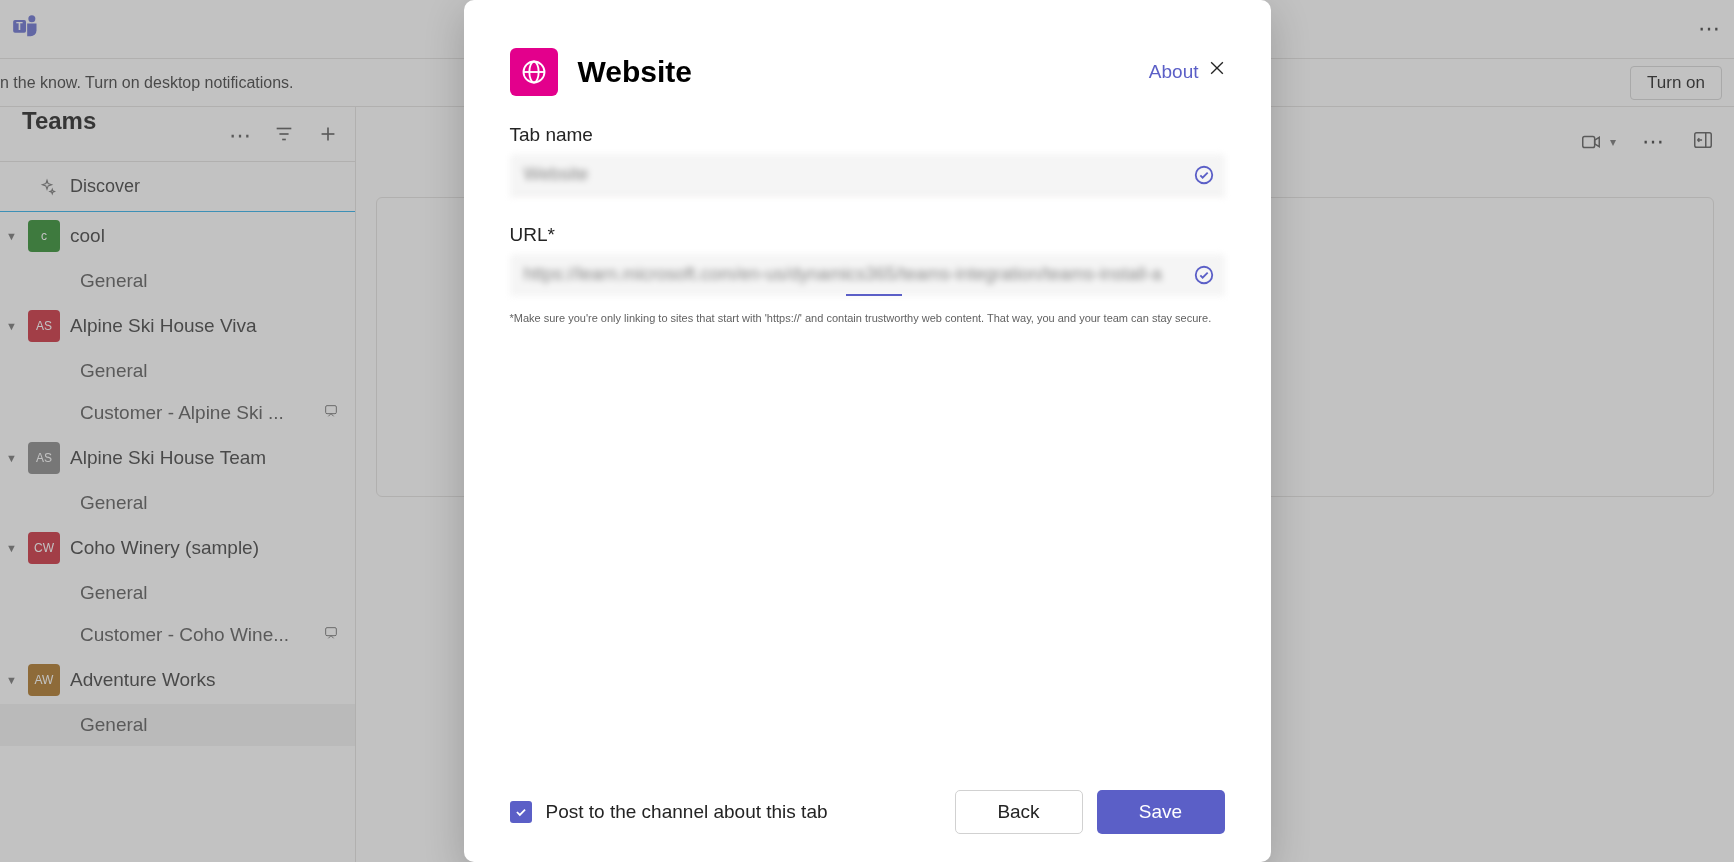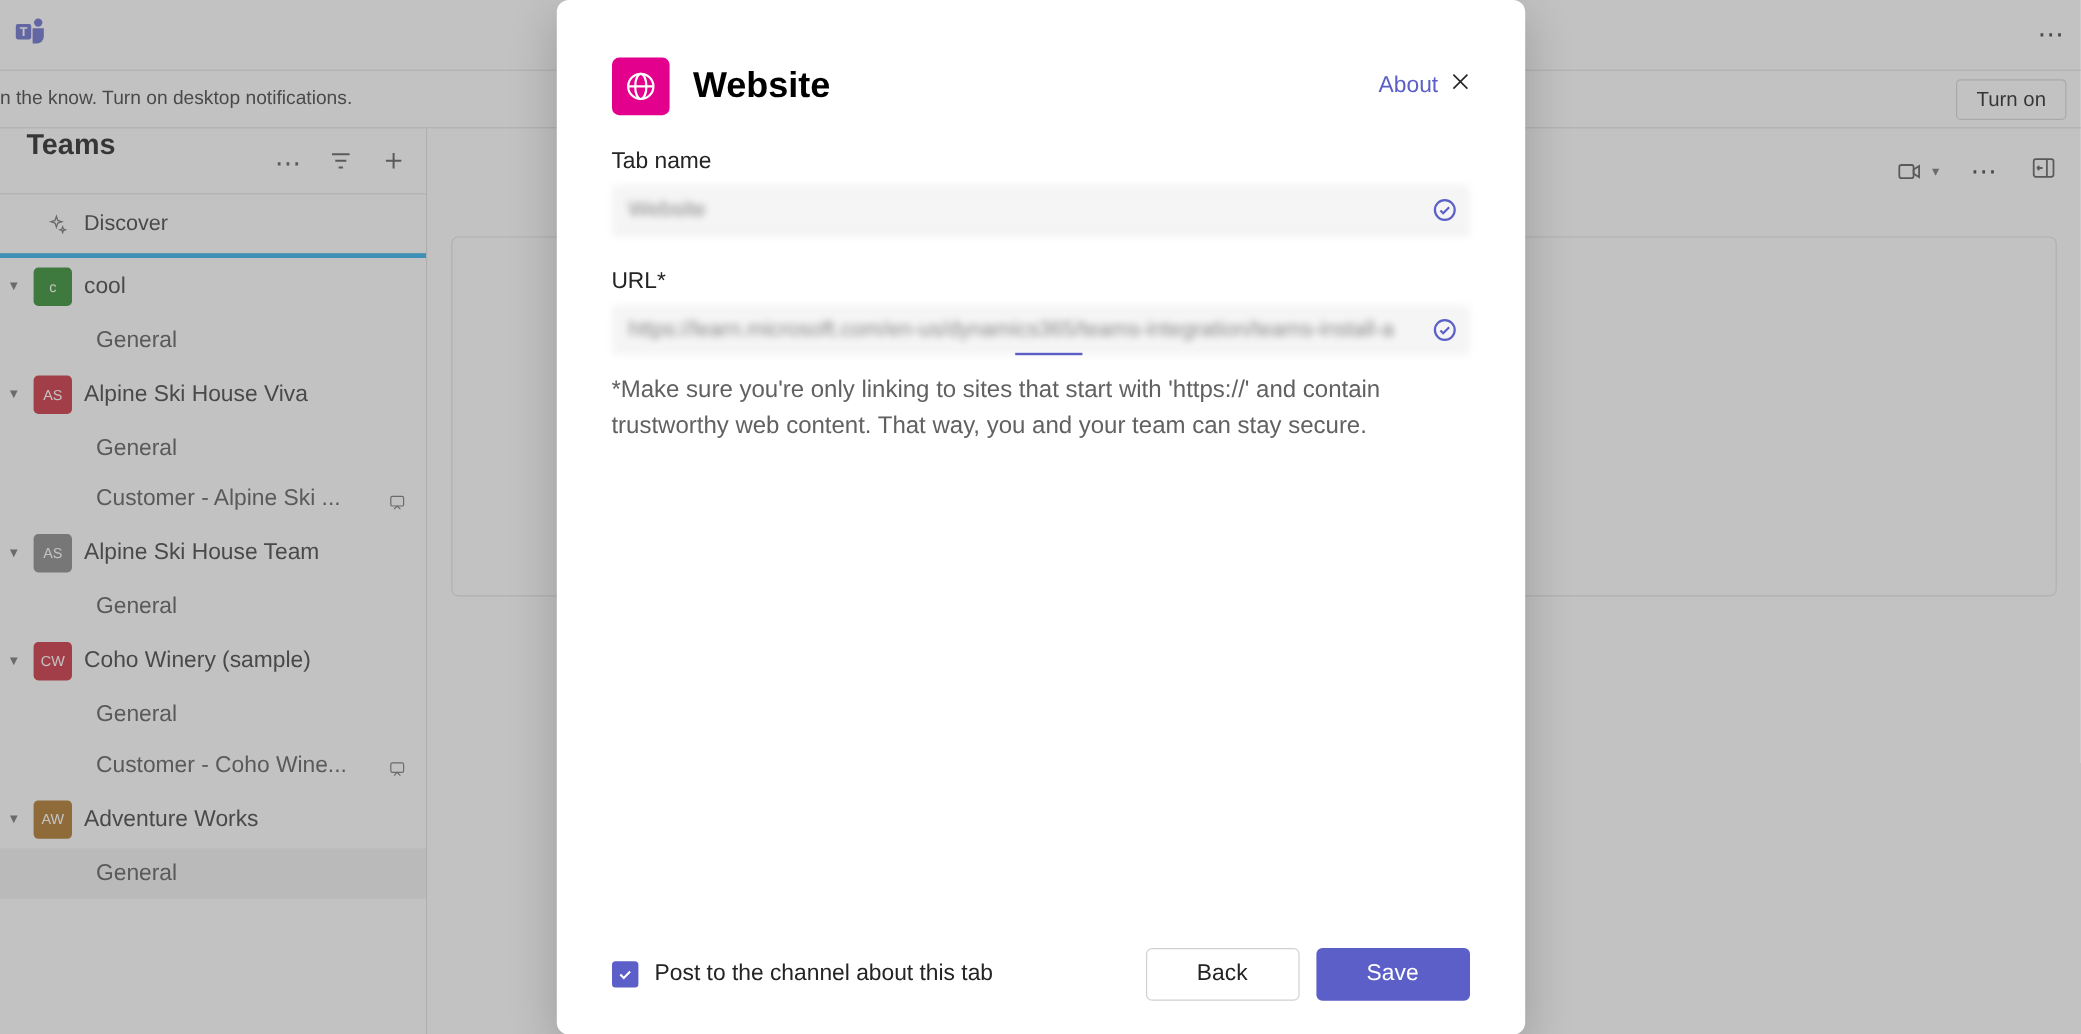--- a/index.html
+++ b/index.html
@@ -16,28 +16,28 @@
   .notif-text { font-size: 16px; color: #242424; white-space: nowrap; overflow: hidden; }
   .turn-on-btn { border: 1px solid #d1d1d1; background: #fff; border-radius: 4px; padding: 6px 16px; font-size: 17px; cursor: pointer; }
 
   .body { flex: 1; display: flex; overflow: hidden; }
   .sidebar { width: 356px; border-right: 1px solid #e1dfdd; display: flex; flex-direction: column; }
   .sidebar-header { height: 55px; display: flex; padding: 0 16px 0 22px; border-bottom: 1px solid #e1dfdd; justify-content: space-between; }
   .sidebar-title { font-size: 24px; font-weight: 700; }
   .sidebar-header-icons { display: flex; align-items: center; gap: 22px; }
   .sidebar-header-icons span, .sidebar-header-icons svg { width: 22px; height: 22px; color: #424242; cursor: pointer; }
 
-  .discover { display: flex; align-items: center; gap: 14px; padding: 14px 16px 14px 38px; font-size: 18px; color: #242424; border-bottom: 4px solid #0ea5e9; }
+  .discover { display: flex; align-items: center; gap: 14px; padding: 14px 16px 14px 38px; font-size: 18px; color: #242424; border-bottom: 1px solid #0ea5e9; }
   .sparkle { width: 18px; height: 18px; }
 
   .team-list { flex: 1; overflow: auto; }
   .team-row { display: flex; align-items: center; gap: 10px; padding: 8px 10px 8px 6px; font-size: 19px; color: #242424; }
   .team-row .caret { width: 12px; font-size: 11px; color: #616161; }
   .team-avatar { width: 32px; height: 32px; border-radius: 4px; display: flex; align-items: center; justify-content: center; color: #fff; font-size: 12px; font-weight: 500; flex-shrink: 0; }
-  .channel-row { display: flex; align-items: flex-end; justify-content: space-between; padding: 10px 16px 10px 80px; font-size: 19px; color: #424242; }
+  .channel-row { display: flex; align-items: flex-start; justify-content: space-between; padding: 10px 16px 10px 80px; font-size: 19px; color: #424242; }
   .channel-row.selected { background: #f0f0f0; }
   .channel-row .pin { width: 16px; height: 16px; }
 
   .main { flex: 1; position: relative; padding: 20px; }
   .main-header-icons { position: absolute; right: 20px; top: 22px; display: flex; align-items: center; gap: 26px; }
   .main-header-icons svg { width: 22px; height: 22px; }
   .chevd { font-size: 12px; color: #616161; }
   .content-box { margin-top: 70px; border: 1px solid #e1dfdd; border-radius: 6px; height: 300px; }
 
   
@@ -52,21 +52,21 @@
   .close-x svg { width: 100%; height: 100%; }
 
   .field-label { font-size: 19px; color: #242424; margin-bottom: 8px; }
   .field-wrap { position: relative; margin-bottom: 28px; }
   .field-wrap.url { margin-bottom: 14px; }
   .txt-input { width: 100%; height: 42px; background: #f5f5f5; border: none; border-bottom: 1px solid #e1dfdd; padding: 0 44px 0 14px; font-size: 18px; color: #888; border-radius: 4px 4px 0 0; filter: blur(3px); }
   .txt-input.url-in { border-bottom: 2px solid transparent; }
   .url-underline { position: absolute; left: 47%; bottom: 0; width: 56px; height: 2px; background: #5b5fc7; }
   .ok-badge { position: absolute; right: 10px; top: 50%; transform: translateY(-50%); width: 22px; height: 22px; }
   .ok-badge svg { width: 100%; height: 100%; }
-  .helper { font-size: 20px; color: #616161; line-height: 1.5; }
+  .helper { font-size: 11px; color: #616161; line-height: 1.5; }
 
   .dialog-footer { margin-top: auto; display: flex; align-items: center; gap: 14px; padding-top: 24px; }
   .chk { width: 22px; height: 22px; background: #5b5fc7; border-radius: 3px; display: flex; align-items: center; justify-content: center; }
   .chk svg { width: 14px; height: 14px; stroke: #fff; stroke-width: 3; fill: none; }
   .chk-label { font-size: 19px; color: #242424; flex: 1; }
   .btn { height: 44px; min-width: 128px; border-radius: 5px; font-size: 19px; font-weight: 500; cursor: pointer; }
   .btn-secondary { background: #fff; border: 1px solid #d1d1d1; color: #242424; }
   .btn-primary { background: #5b5fc7; border: none; color: #fff; }
 </style>
 </head>

